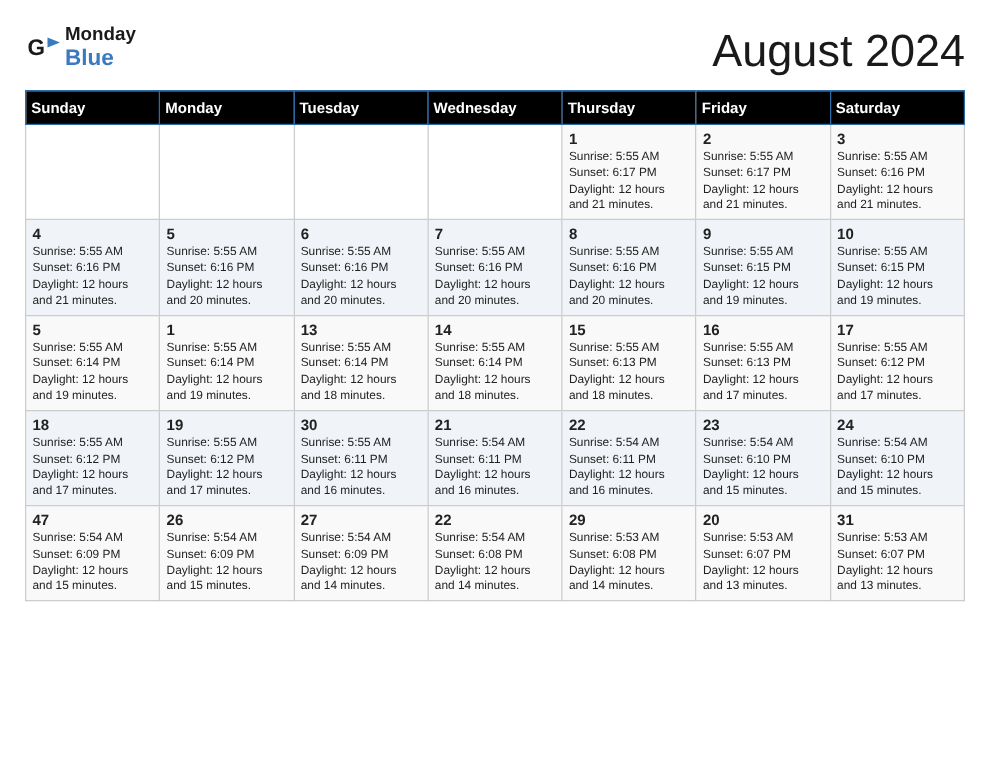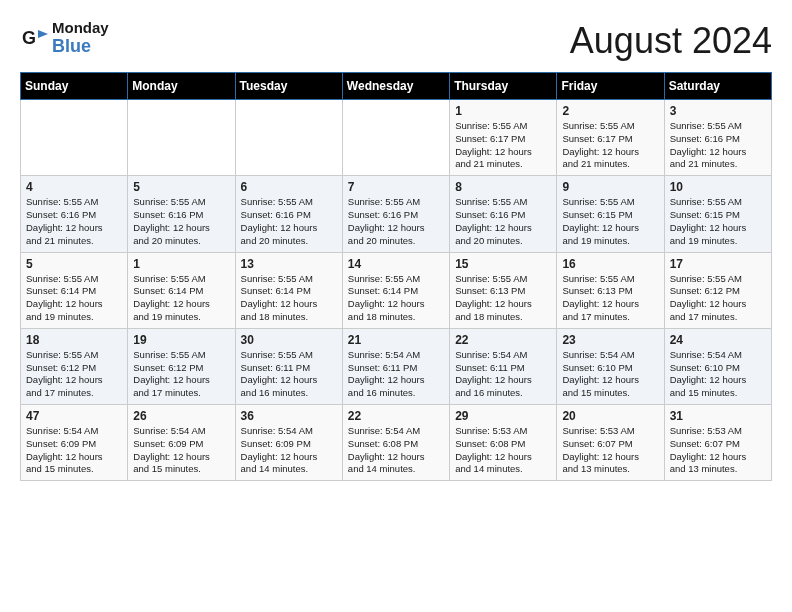--- a/index.html
+++ b/index.html
@@ -303,21 +303,21 @@
 and 15 minutes.</div>
         </td>
         <td>
           <span class="day-num">26</span>
           <div class="day-info" style="white-space: pre-line;">Sunrise: 5:54 AM
 Sunset: 6:09 PM
 Daylight: 12 hours
 and 15 minutes.</div>
         </td>
         <td>
-          <span class="day-num">36</span>
+          <span class="day-num">27</span>
           <div class="day-info" style="white-space: pre-line;">Sunrise: 5:54 AM
 Sunset: 6:09 PM
 Daylight: 12 hours
 and 14 minutes.</div>
         </td>
         <td>
           <span class="day-num">22</span>
           <div class="day-info" style="white-space: pre-line;">Sunrise: 5:54 AM
 Sunset: 6:08 PM
 Daylight: 12 hours

